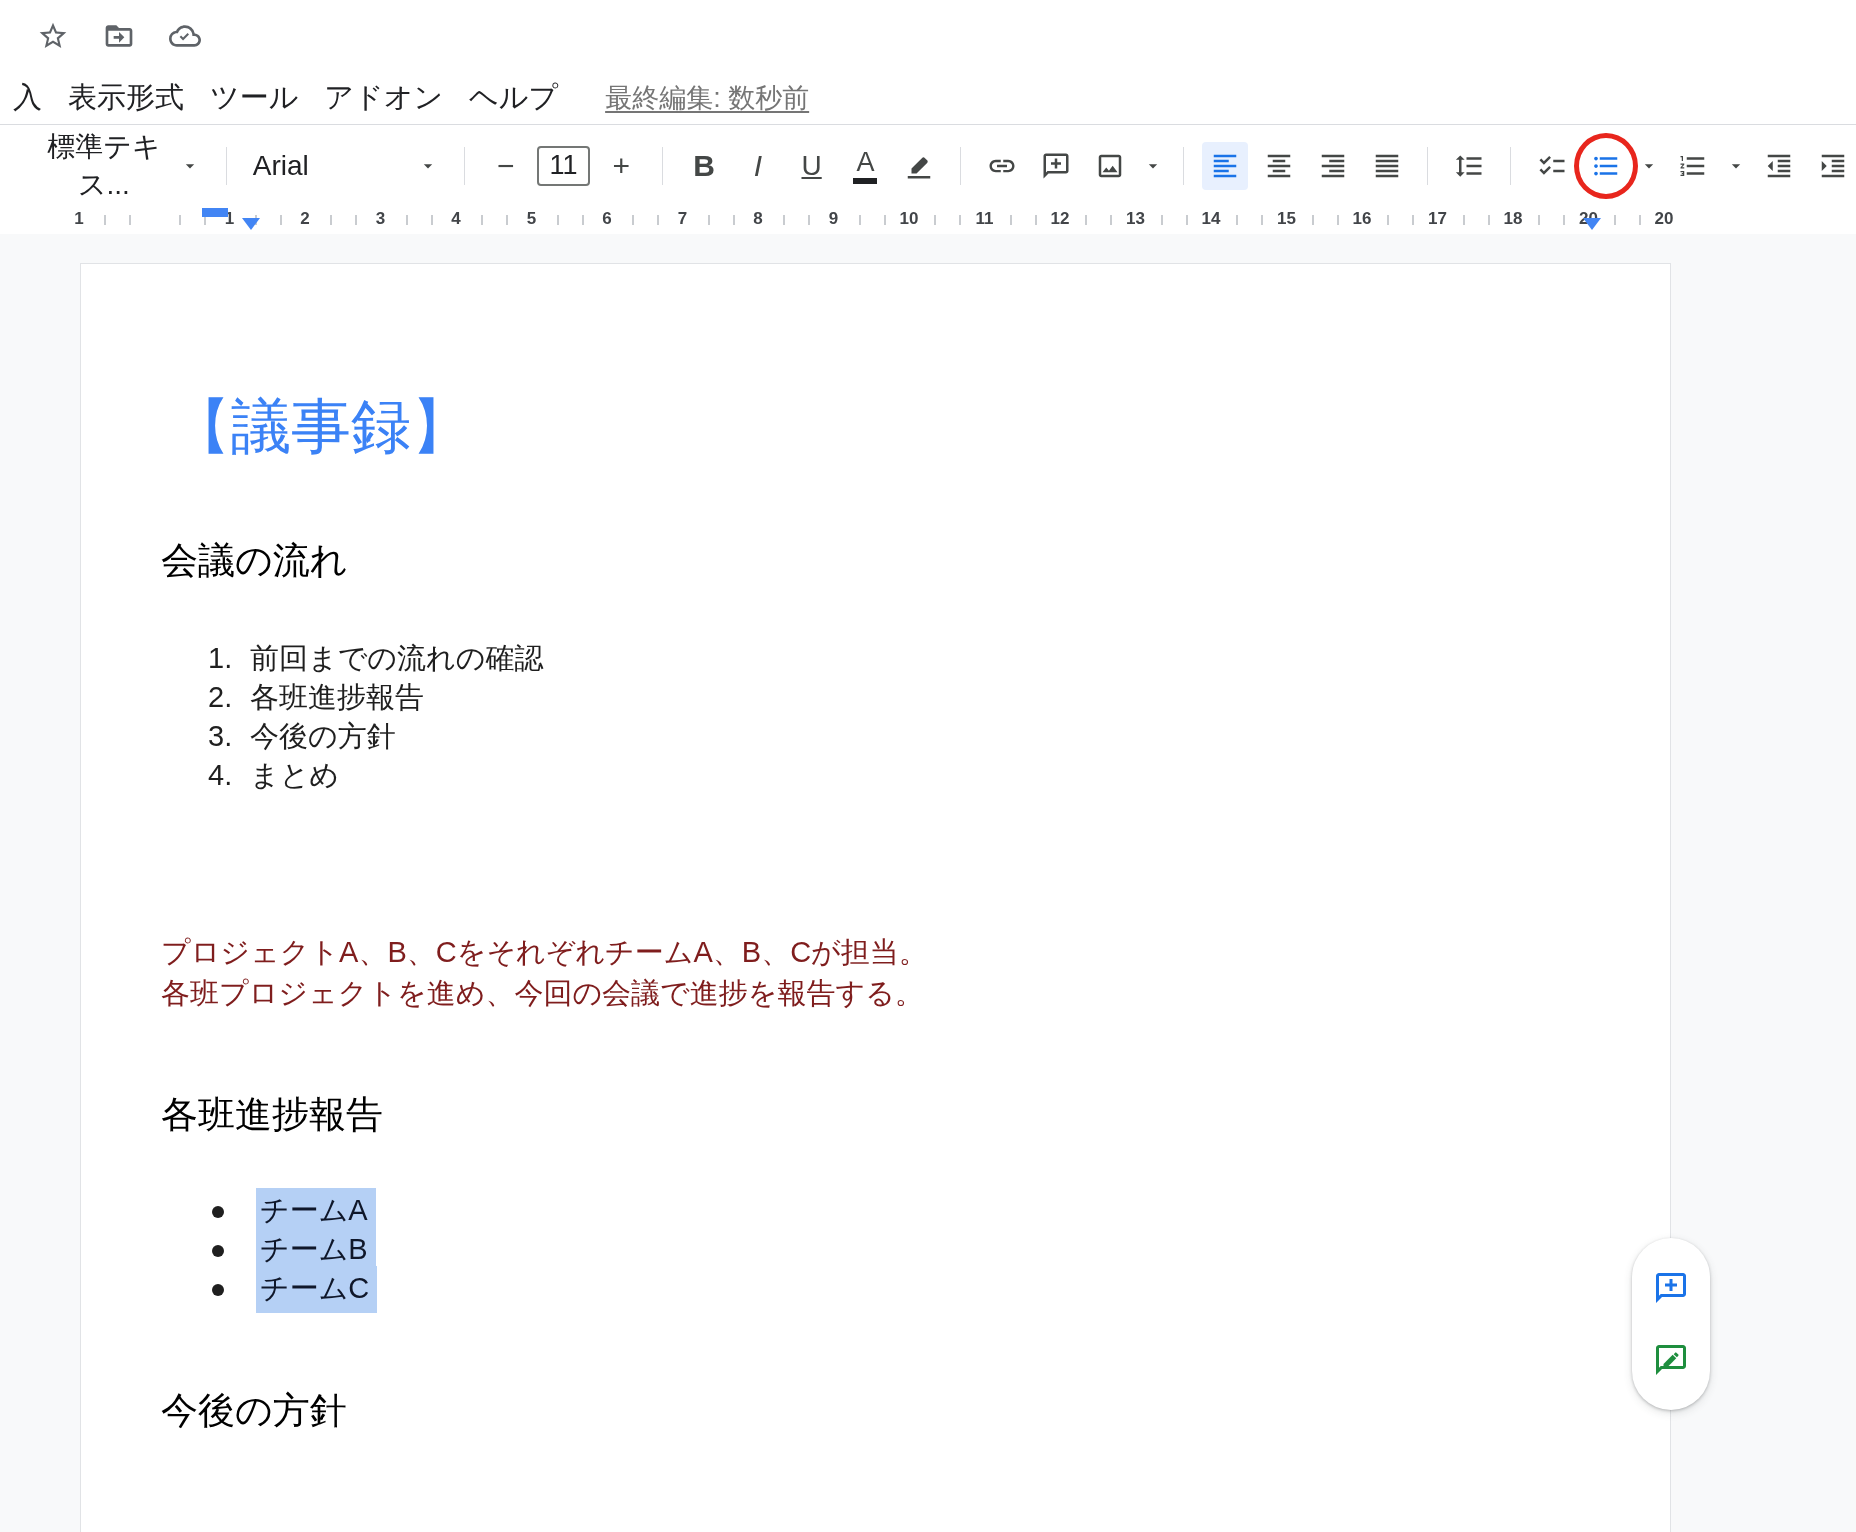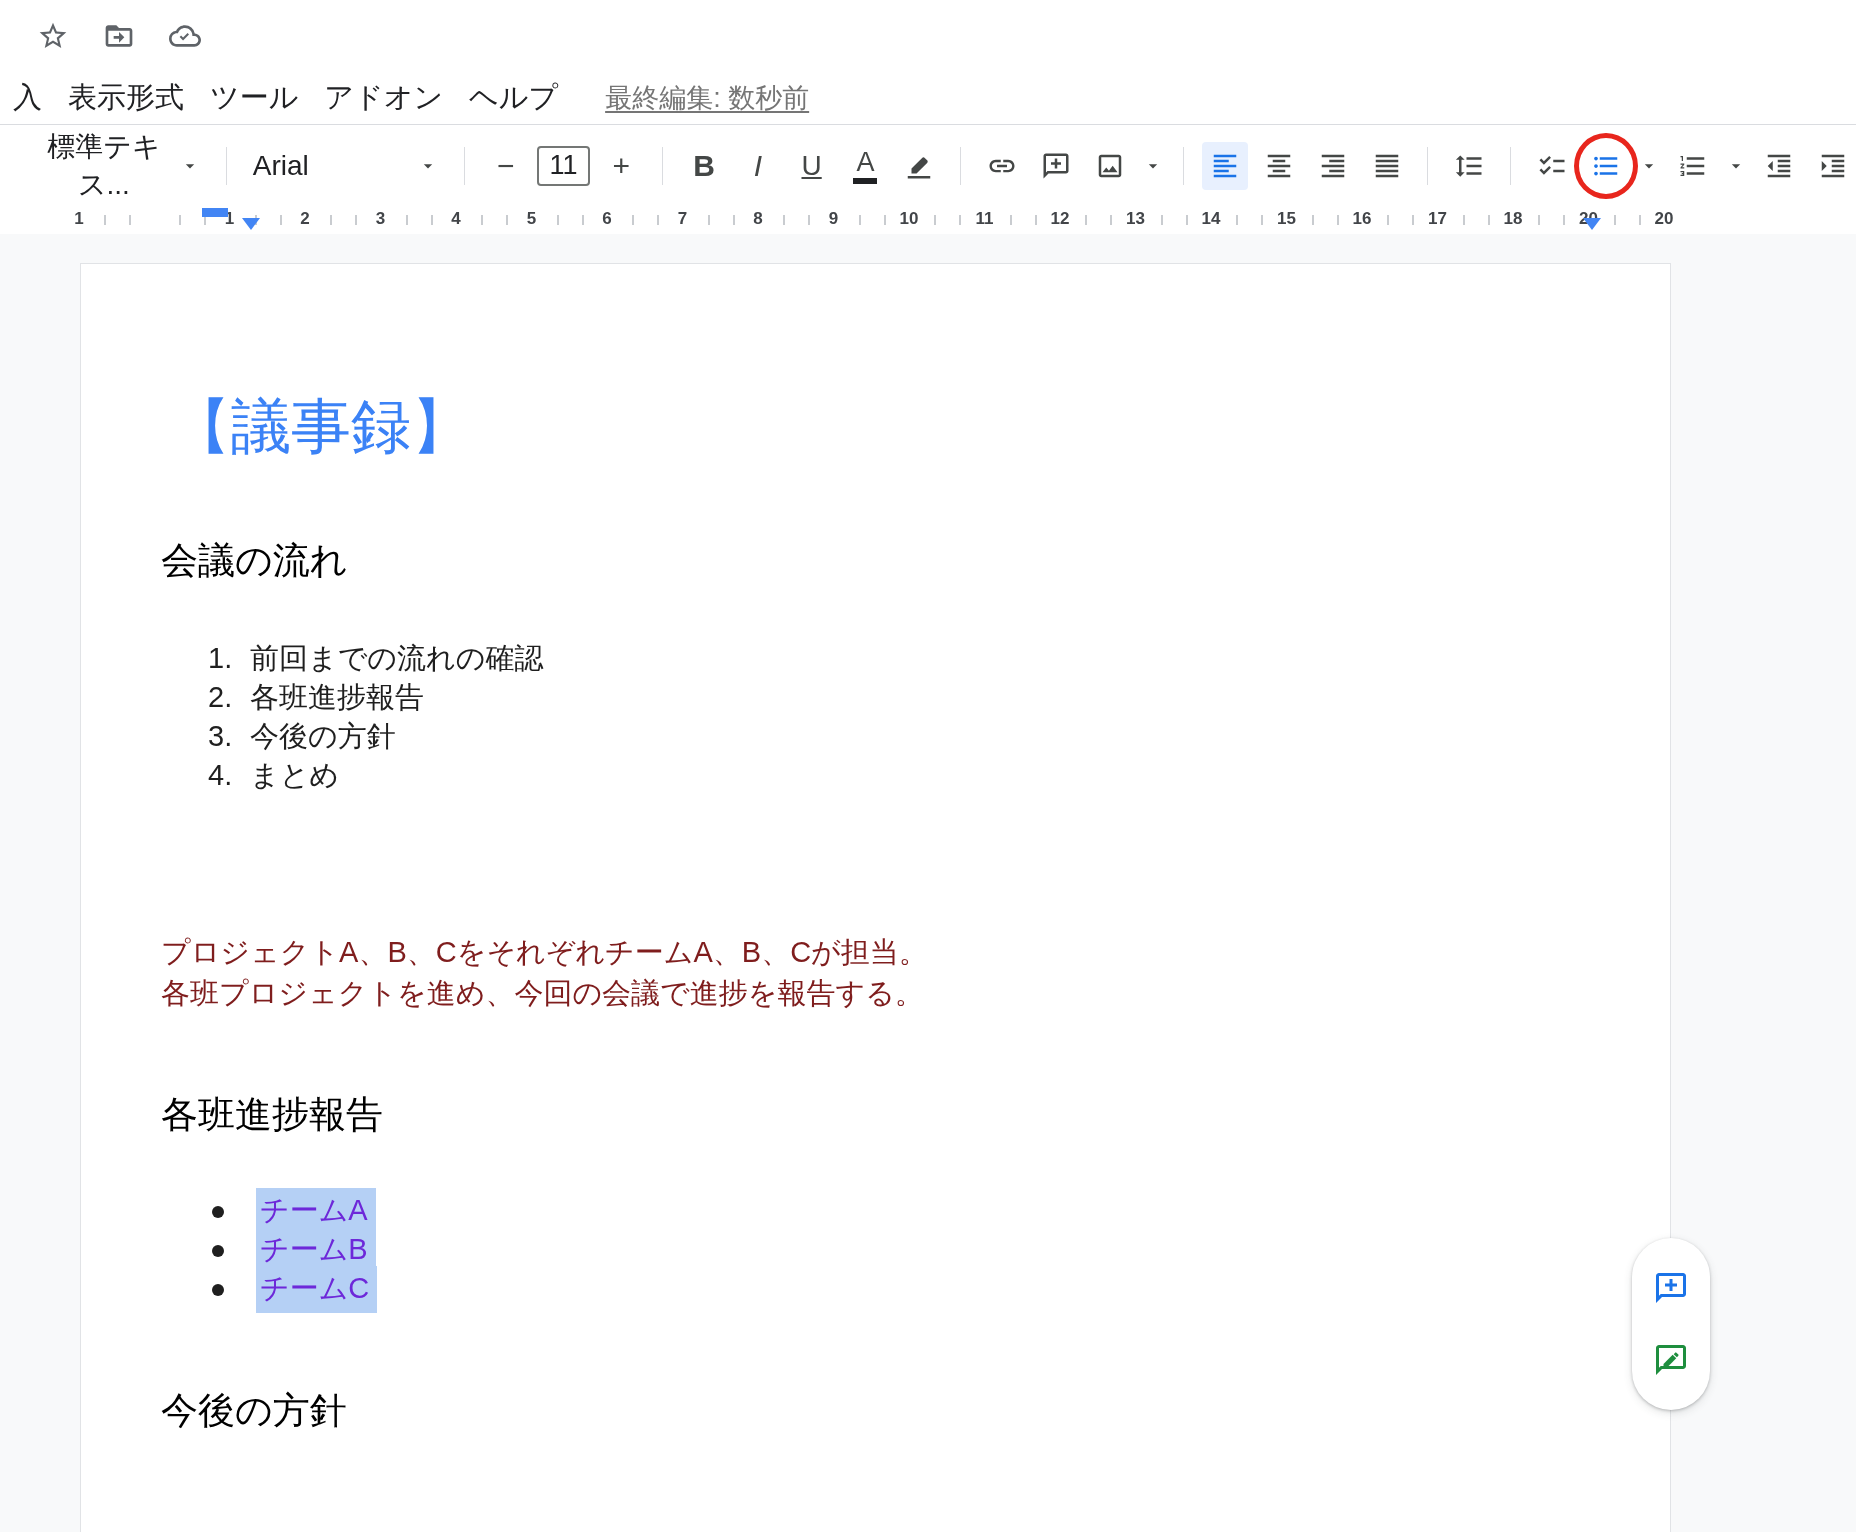--- a/index.html
+++ b/index.html
@@ -56,21 +56,21 @@
   .doc-area { position:absolute; top:234px; left:0; right:0; bottom:0; background:#f8f9fa; overflow:hidden; }
   .page { position:absolute; left:80px; top:29px; width:1591px; height:1400px; background:#fff;
           border:1px solid #e1e3e6; border-bottom:none; }
   .doc-title { position:absolute; left:90px; top:135px; font-size:60px; line-height:56px; color:#3b82f6; }
   .h3 { position:absolute; left:80px; font-size:37px; line-height:44px; font-weight:400; color:#000000; white-space:nowrap;font-family:Liberation Mono, monospace; }
   .h-flow { top:277px; } .h-prev { top:612px; } .h-prog { top:831px; } .h-future { top:1127px; }
   .agenda { position:absolute; left:127px; top:375px; font-size:29px; color:#1f1f1f; }
   .agenda-row { display:flex; align-items:center; height:39px; }
   .agenda-num { width:42px; flex:none; }
   .para { position:absolute; left:80px; top:668px; font-size:29px; line-height:41px; color:#7f1d1d; white-space:nowrap; }
-  .teams { position:absolute; left:127px; top:928px; font-size:29px; color:#6d28d9; }
+  .teams { position:absolute; left:127px; top:928px; font-size:29px; color:#0f172a; }
   .team-row { display:flex; align-items:center; height:39px; }
   .team-bullet { width:42px; padding-left:4px; flex:none; display:flex; align-items:center; }
   .dot { width:12px; height:12px; border-radius:50%; background:#1f1f1f; }
   .team-text { background:#b5d0f5; padding:3px 8px 4px 4px; margin-left:6px; white-space:nowrap; }
 
   
   .fab-rail { position:absolute; left:1632px; top:1004px; width:78px; height:172px; background:#fff; border-radius:40px;
               box-shadow:0 1px 3px rgba(60,64,67,.3), 0 3px 8px rgba(60,64,67,.15);
               display:flex; flex-direction:column; align-items:center; justify-content:space-evenly; }
   .fab-btn { width:44px; height:44px; border:none; background:transparent; display:flex; align-items:center; justify-content:center; }

